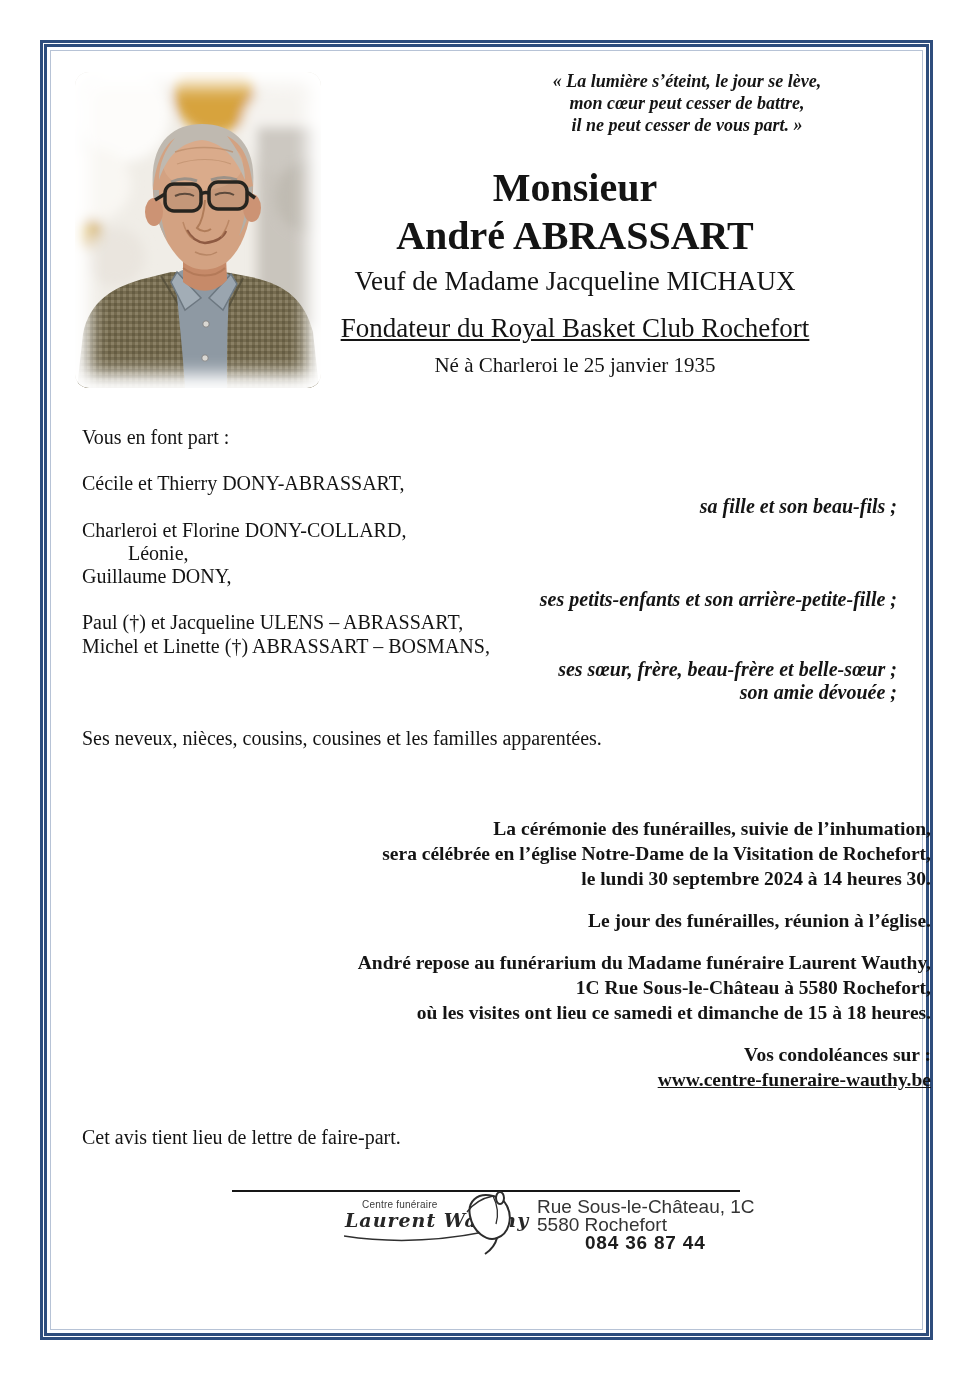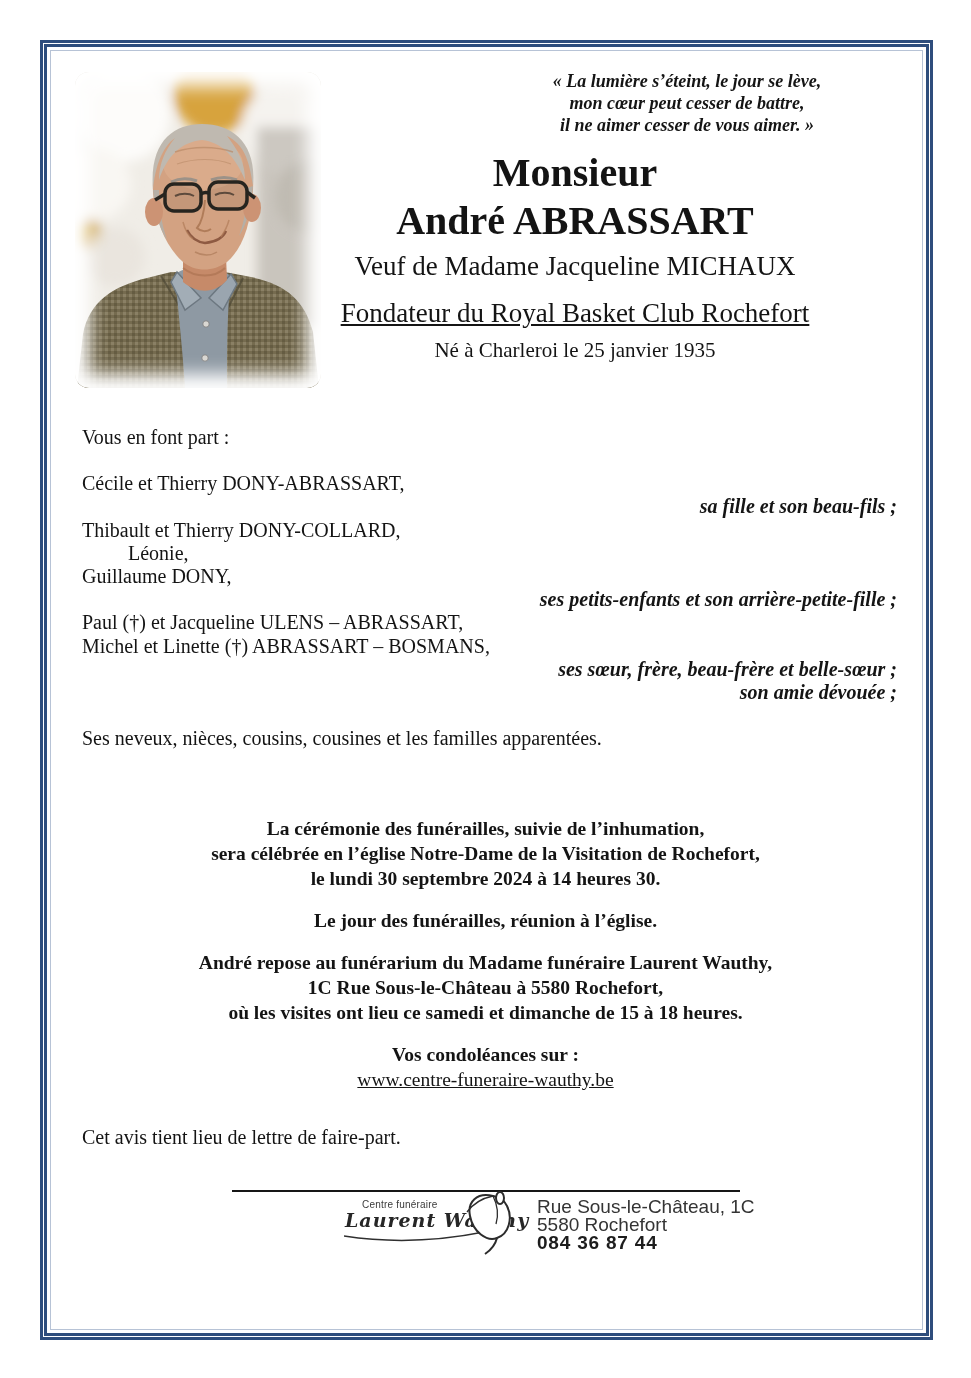--- a/index.html
+++ b/index.html
@@ -18,53 +18,53 @@
     border-radius:14px;overflow:hidden;}
   .photo svg{display:block;}
   .photo .feather{content:"";position:absolute;inset:0;border-radius:14px;
     box-shadow:inset 0 0 18px 14px #ffffff;pointer-events:none;}
 
   
   .quote{position:absolute;right:74px;top:70px;width:420px;text-align:center;
     font-weight:bold;font-style:italic;font-size:18px;line-height:22px;}
 
   
-  .head{position:absolute;left:320px;top:149px;width:510px;text-align:center;}
+  .head{position:absolute;left:320px;top:164px;width:510px;text-align:center;}
   .title{font-size:40px;font-weight:bold;line-height:48px;}
   .widower{font-size:27px;line-height:33px;margin-top:5px;}
   .founder{font-size:27px;line-height:30px;margin-top:15px;text-decoration:underline;}
   .dates{font-size:21px;line-height:27px;margin-top:9px;}
 
   
   .family{position:absolute;left:82px;top:426px;width:815px;
     font-size:20px;line-height:23.2px;}
   .family .r{text-align:right;font-weight:bold;font-style:italic;}
   .family .indent{padding-left:46px;}
   .family .gap{height:23px;}
 
   
   .ceremony{position:absolute;left:40px;top:816px;width:891px;
-    text-align:center;font-weight:bold;font-size:19.5px;line-height:25px;}
+    text-align:right;font-weight:bold;font-size:19.5px;line-height:25px;}
   .ceremony p{margin:0 0 17px 0;}
-  .cond-link{font-weight:normal;text-decoration:underline;color:#141414;margin-top:24px;}
+  .cond-link{font-weight:bold;text-decoration:underline;color:#141414;margin-top:24px;}
 
   .notice{position:absolute;left:82px;top:1126px;font-size:20px;line-height:23px;}
 
   
   .sep-line{position:absolute;left:232px;top:1190px;width:508px;height:2px;background:#161616;}
   .brand-small{position:absolute;left:362px;top:1199px;
     font-family:"Liberation Sans",sans-serif;font-size:10px;color:#3a3a3a;letter-spacing:.2px;}
   .brand-script{position:absolute;left:345px;top:1209px;
     font-family:"DejaVu Serif",serif;font-style:italic;font-weight:bold;
     font-size:19px;letter-spacing:1px;color:#262626;}
   .flourish{position:absolute;left:344px;top:1231px;}
   .flower{position:absolute;left:463px;top:1190px;}
   .addr{position:absolute;left:537px;top:1198px;
     font-family:"Liberation Sans",sans-serif;font-size:19px;line-height:17.5px;color:#343434;}
-  .addr .phone{font-weight:bold;color:#1d1d1d;letter-spacing:.8px;margin-top:1px;}
+  .addr .phone{font-weight:bold;color:#1d1d1d;letter-spacing:.8px;margin-top:1px;margin-left:48px;}
 </style>
 </head>
 <body>
 
 <div class="frame">
   <div class="mid">
     <div class="inner"></div>
   </div>
 </div>
 
@@ -128,39 +128,39 @@
       <path d="M154,148 C152,156 148,162 146,165" stroke="#b07c59" stroke-width="1.5" fill="none" opacity="0.7"></path>
       <path d="M120,180 C127,184 136,184 142,180" stroke="#ad7a58" stroke-width="1.5" fill="none" opacity="0.7"></path>
     </g>
   </svg>
   <div class="feather"></div>
 </div>
 
 <div class="quote">
   <div>« La lumière s’éteint, le jour se lève,</div>
   <div>mon cœur peut cesser de battre,</div>
-  <div>il ne aimer cesser de vous aimer. »</div>
+  <div>il ne peut cesser de vous part. »</div>
 </div>
 
 <div class="head">
   <div class="title">Monsieur</div>
   <div class="title">André ABRASSART</div>
   <div class="widower">Veuf de Madame Jacqueline MICHAUX</div>
   <div class="founder">Fondateur du Royal Basket Club Rochefort</div>
   <div class="dates">
     <div>Né à Charleroi le 25 janvier 1935</div>
   </div>
 </div>
 
 <div class="family">
   <div>Vous en font part :</div>
   <div class="gap"></div>
   <div>Cécile et Thierry DONY-ABRASSART,</div>
   <div class="r">sa fille et son beau-fils ;</div>
-  <div>Thibault et Thierry DONY-COLLARD,</div>
+  <div>Charleroi et Florine DONY-COLLARD,</div>
   <div class="indent">Léonie,</div>
   <div>Guillaume DONY,</div>
   <div class="r">ses petits-enfants et son arrière-petite-fille ;</div>
   <div>Paul (†) et Jacqueline ULENS – ABRASSART,</div>
   <div>Michel et Linette (†) ABRASSART – BOSMANS,</div>
   <div class="r">ses sœur, frère, beau-frère et belle-sœur ;</div>
   <div class="r">son amie dévouée ;</div>
   <div class="gap"></div>
   <div>Ses neveux, nièces, cousins, cousines et les familles apparentées.</div>
 </div>

